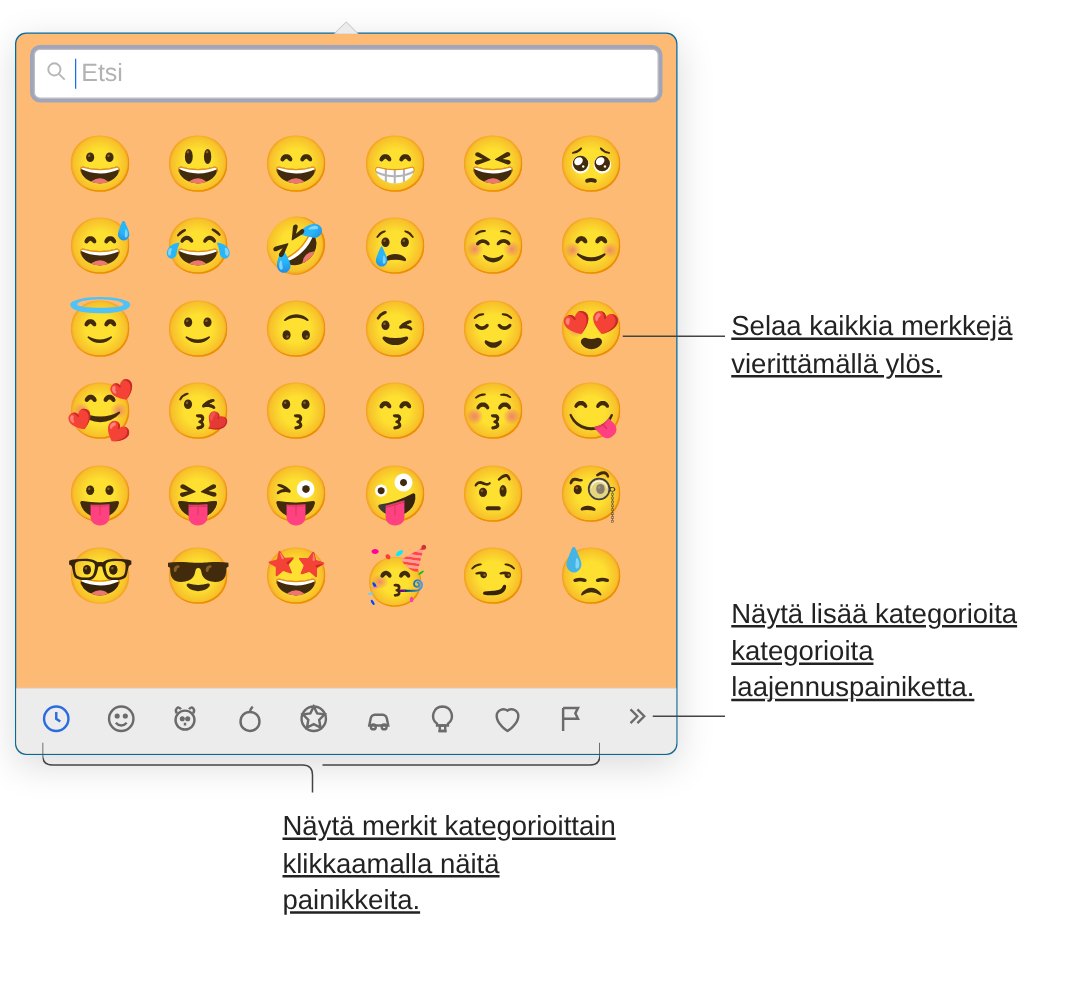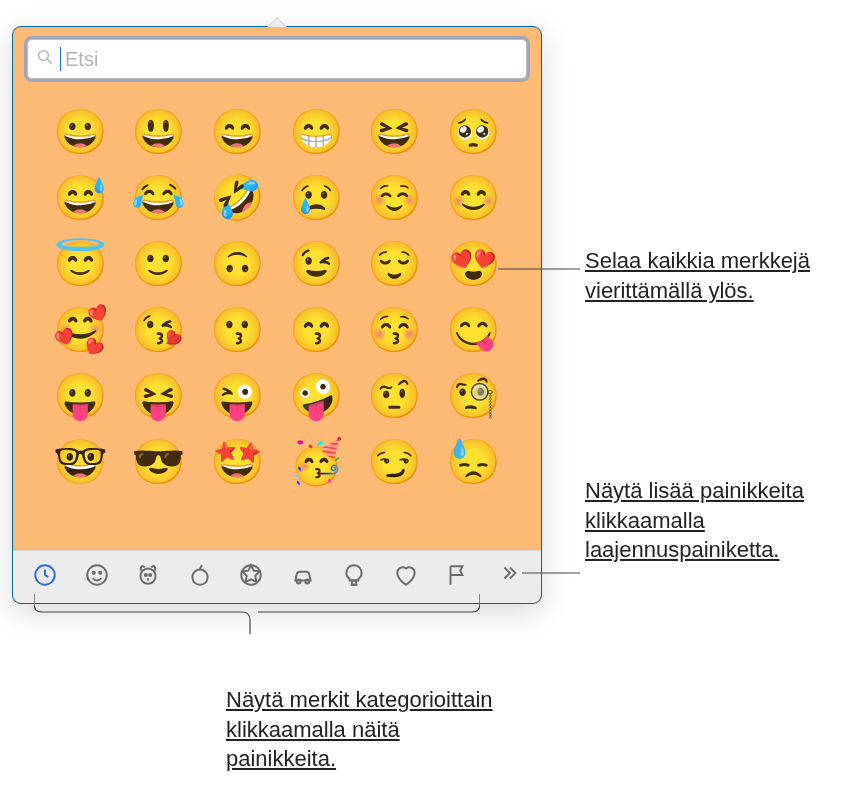--- a/index.html
+++ b/index.html
@@ -136,21 +136,21 @@
   
   .callout {
     position: absolute;
     font-size: 22px;
     line-height: 1.35;
     color: #222;
     text-decoration: underline;
   }
   .callout-1 { left: 585px; top: 246px; width: 250px; }
   .callout-2 { left: 585px; top: 476px; width: 260px; }
-  .callout-3 { left: 226px; top: 646px; width: 280px; margin-top: 39px; }
+  .callout-3 { left: 226px; top: 646px; width: 280px; }
 
   .leader {
     position: absolute;
     pointer-events: none;
   }
   .leader svg { display: block; }
 </style>
 </head>
 <body>
 
@@ -311,14 +311,14 @@
     </svg>
 </div>
 <div class="leader" style="left:34px; top:594px;">
   <svg width="446" height="50">
     <path d="M0 0 v10 q0 8 8 8 h200 q8 0 8 8 v14" fill="none" stroke="#444" stroke-width="1.2"></path>
     <path d="M446 0 v10 q0 8 -8 8 h-214" fill="none" stroke="#444" stroke-width="1.2"></path>
   </svg>
 </div>
 
 <div class="callout callout-1">Selaa kaikkia merkkejä vierittämällä ylös.</div>
-<div class="callout callout-2">Näytä lisää painikkeita klikkaamalla laajennuspainiketta.</div>
+<div class="callout callout-2">Näytä lisää kategorioita kategorioita laajennuspainiketta.</div>
 <div class="callout callout-3">Näytä merkit kategorioittain klikkaamalla näitä painikkeita.</div>
 
 </body></html>

